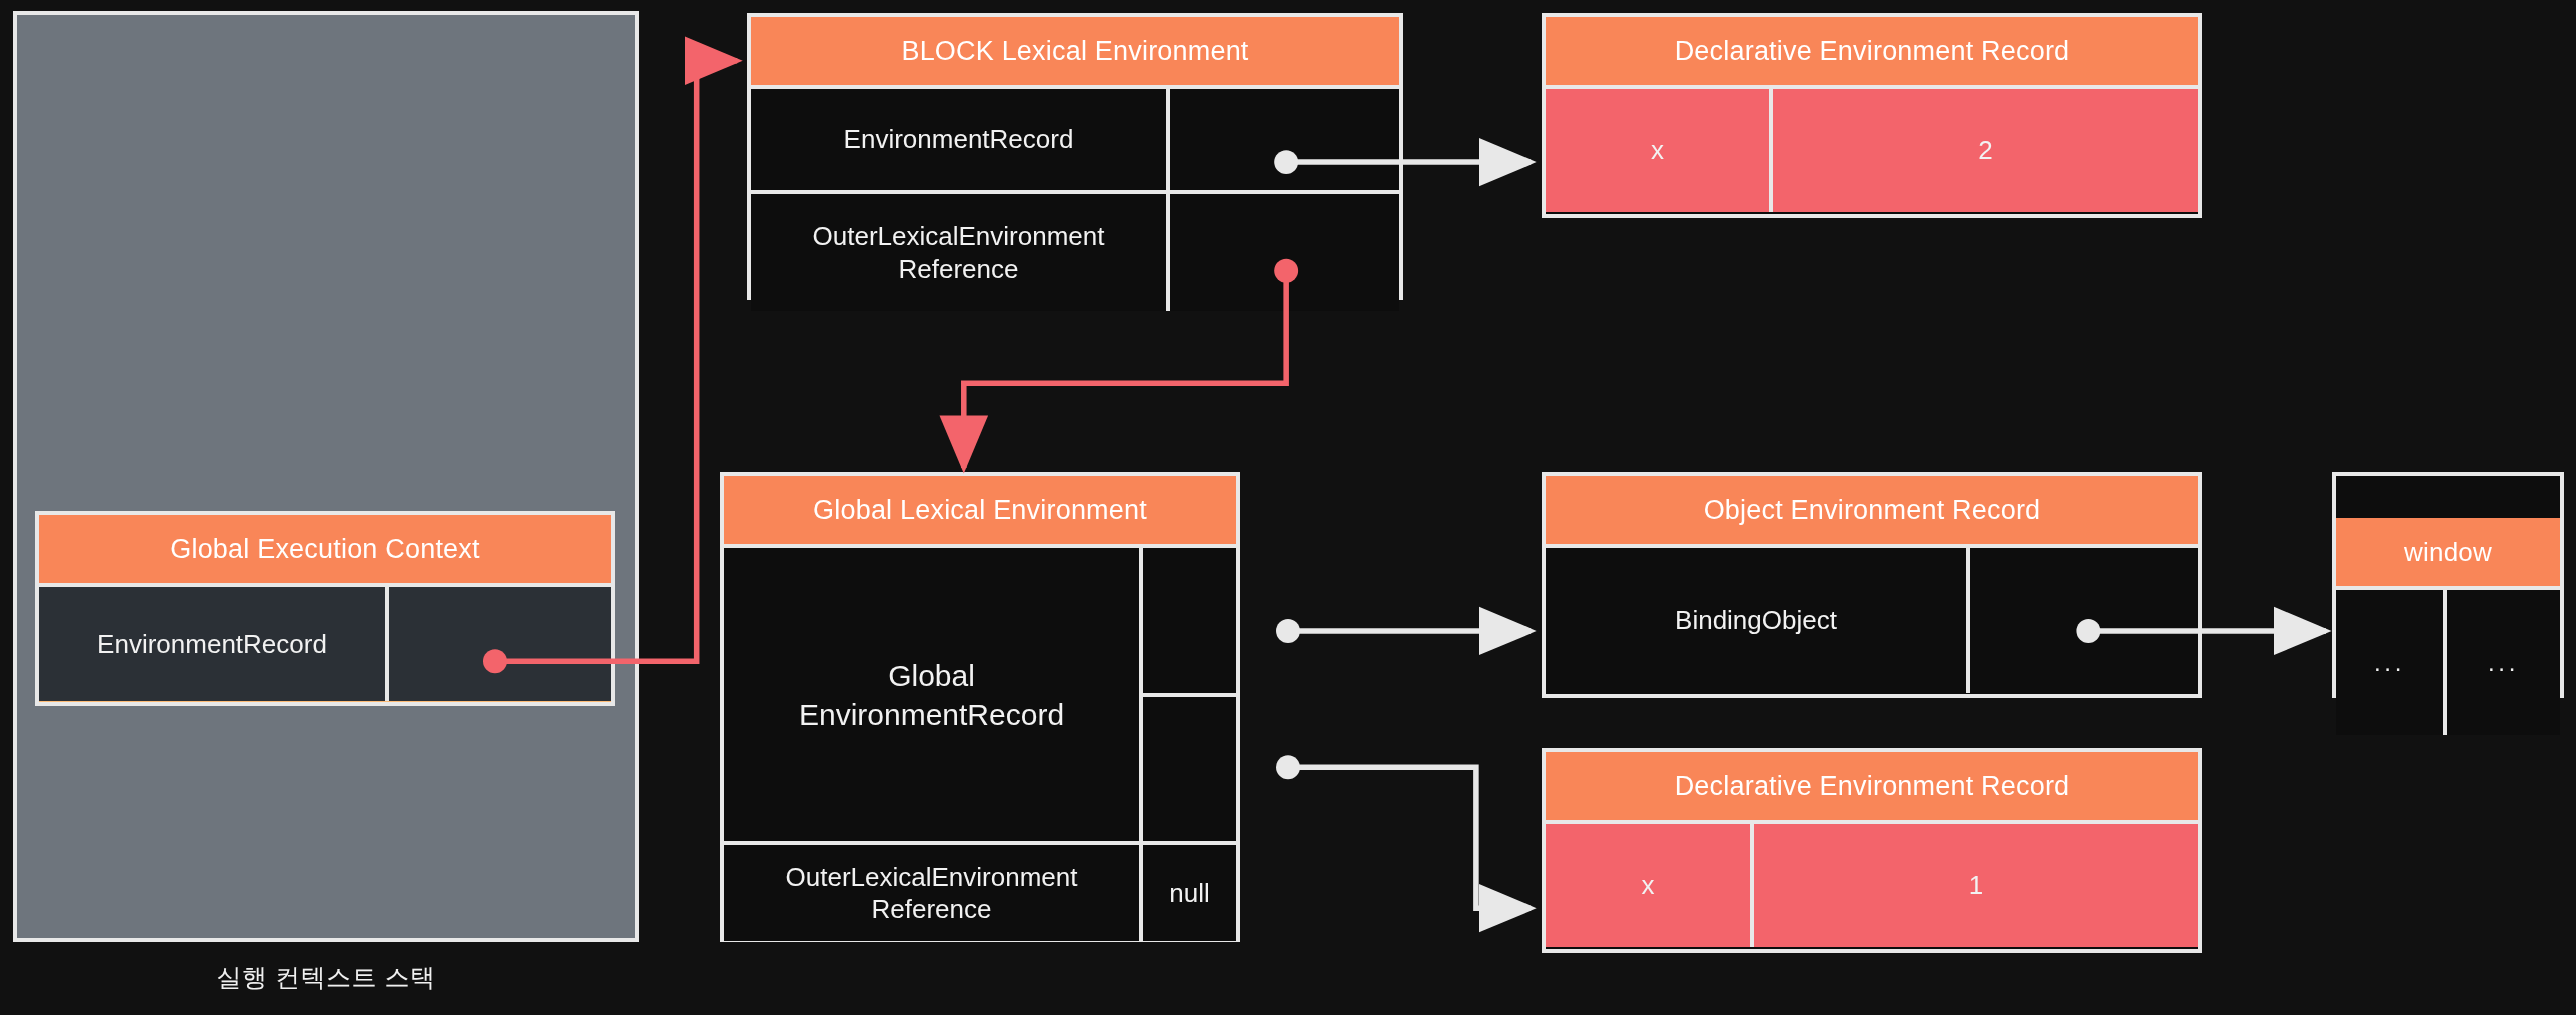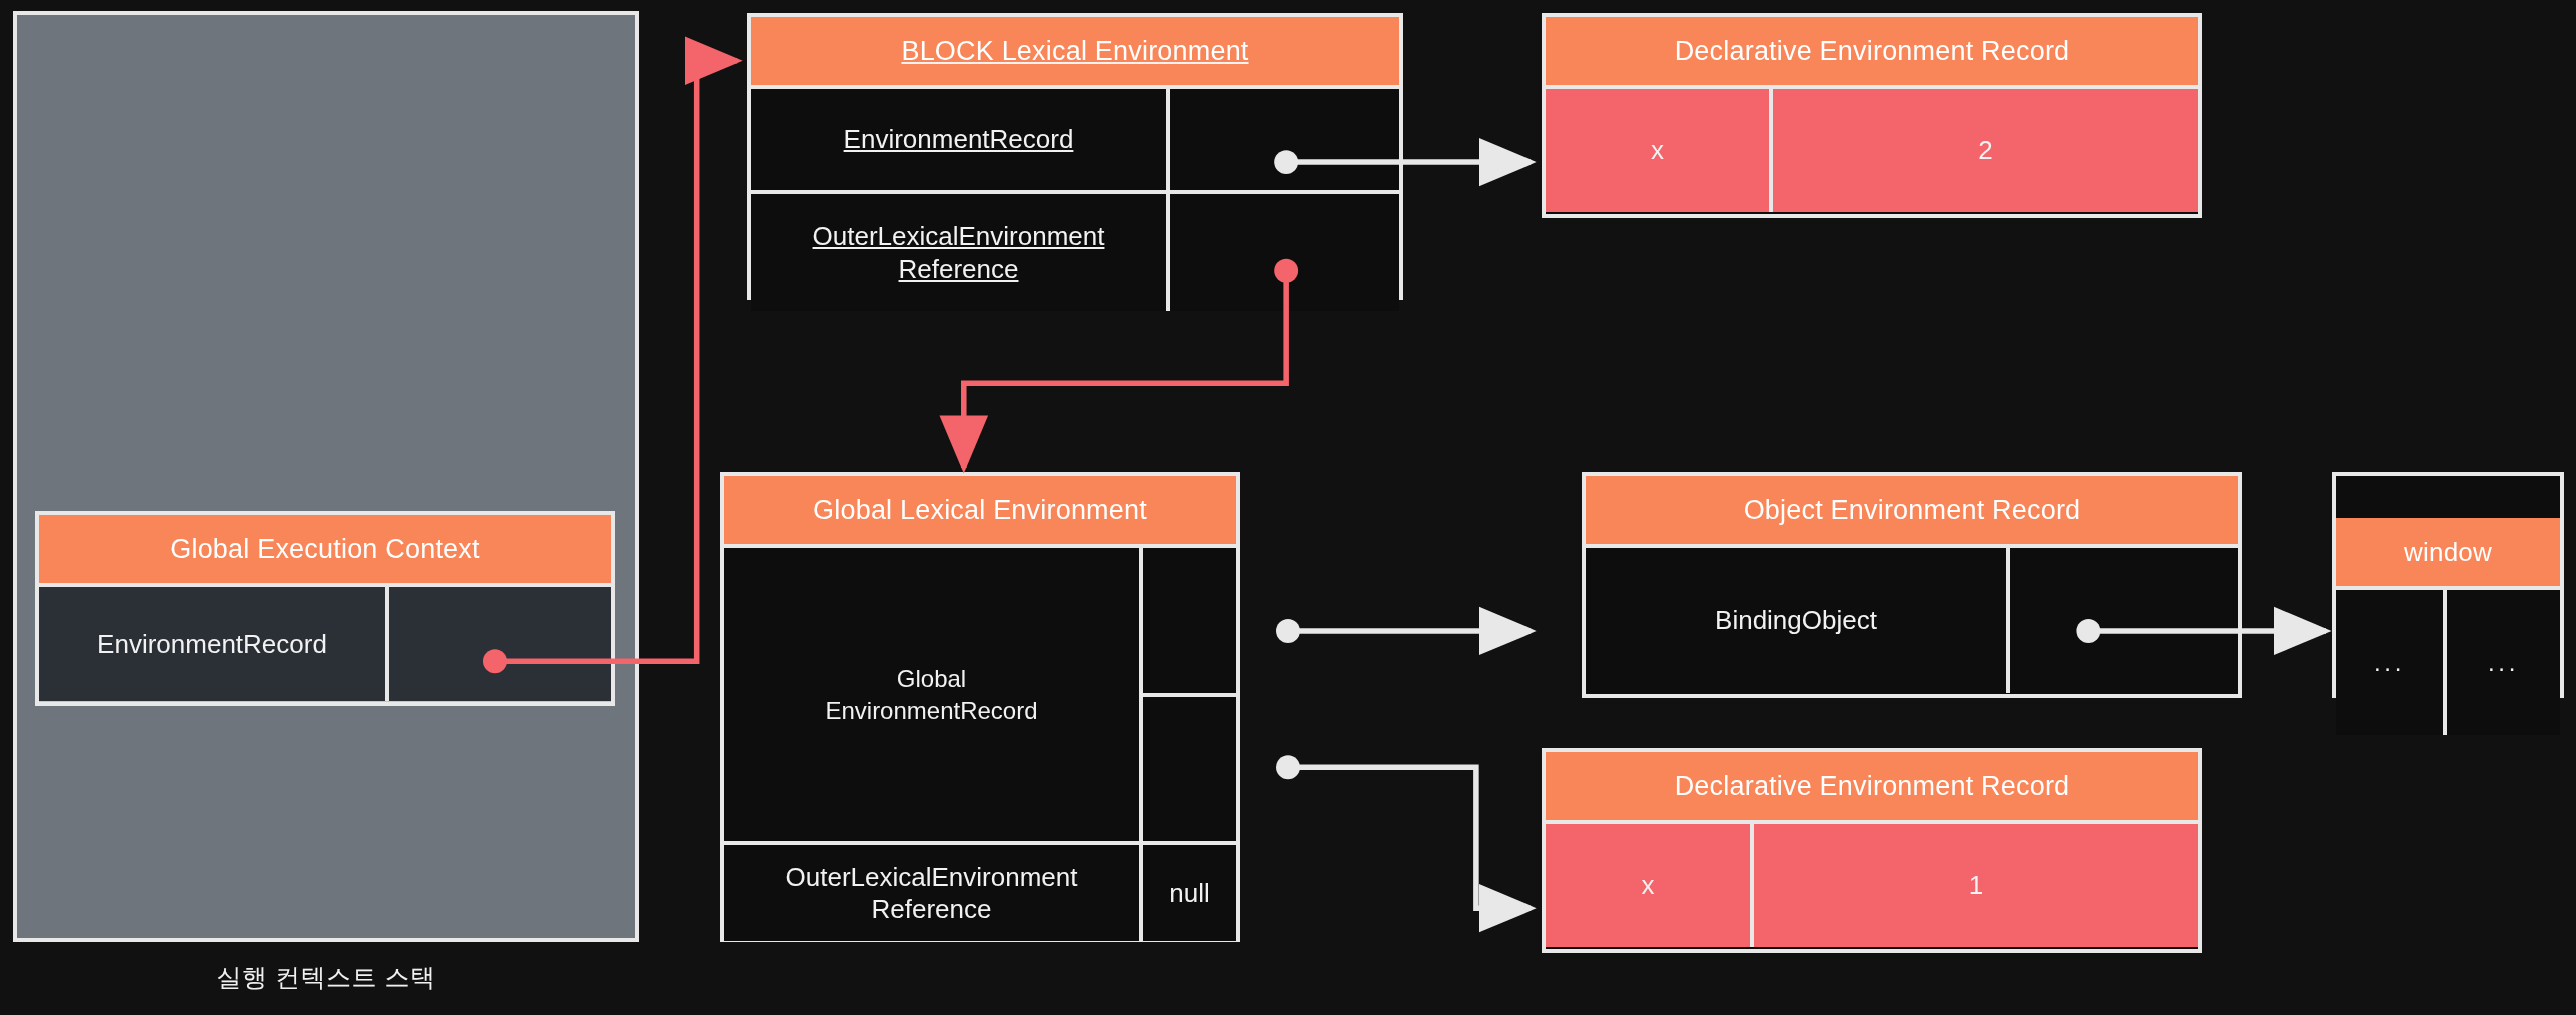--- a/index.html
+++ b/index.html
@@ -100,21 +100,21 @@
     width: 100%;
     box-sizing: border-box;
   }
   .split .left-col {
     box-sizing: border-box;
     border-right: 4.6px solid #E8E8E8;
     display: flex;
     align-items: center;
     justify-content: center;
     text-align: center;
-    font-size: 24px;
+    font-size: 30px;
     line-height: 1.3;
   }
   .split .right-col {
     box-sizing: border-box;
     display: flex;
     flex-direction: column;
   }
   .split .right-col .sub {
     flex: 1 1 0;
     box-sizing: border-box;
@@ -174,21 +174,21 @@
   <div class="box on-gray" style="left:35px; top:511px; width:580px; height:195px; z-index:3;">
     <div class="box-title" style="height:72px;">Global Execution Context</div>
     <div class="row" style="height:114px;">
       <div class="cell darkgray divider-right" style="width:350px; height:114px;">EnvironmentRecord</div>
       <div class="cell darkgray blank" style="flex:1; height:114px;"></div>
     </div>
   </div>
 
   <div class="stack-caption" style="left:13px; top:961px; width:626px;">실행 컨텍스트 스택</div>
 
-  <div class="box" style="left:747px; top:13px; width:656px; height:287px; z-index:3;text-decoration:underline;">
+  <div class="box" style="left:747px; top:13px; width:656px; height:287px; z-index:3;">
     <div class="box-title" style="height:72px;">BLOCK Lexical Environment</div>
     <div class="row" style="height:101px;">
       <div class="cell dark divider-right" style="width:419px; height:101px;">EnvironmentRecord</div>
       <div class="cell dark blank" style="flex:1; height:101px;"></div>
     </div>
     <div class="row" style="height:122px;">
       <div class="cell dark divider-right" style="width:419px; height:117px; flex-direction:column;">
         <span>OuterLexicalEnvironment</span>
         <span>Reference</span>
       </div>
@@ -218,21 +218,21 @@
     </div>
     <div class="row" style="height:100px; border-top:4.6px solid #E8E8E8;">
       <div class="cell dark divider-right" style="width:419px; height:96px; flex-direction:column;">
         <span>OuterLexicalEnvironment</span>
         <span>Reference</span>
       </div>
       <div class="cell dark" style="flex:1; height:96px;">null</div>
     </div>
   </div>
 
-  <div class="box" style="left:1542px; top:472px; width:660px; height:226px; z-index:3;margin-left:40px;">
+  <div class="box" style="left:1542px; top:472px; width:660px; height:226px; z-index:3;">
     <div class="box-title" style="height:72px;">Object Environment Record</div>
     <div class="row" style="height:109px;">
       <div class="cell dark divider-right" style="width:424px; height:145px;">BindingObject</div>
       <div class="cell dark blank" style="flex:1; height:145px;"></div>
     </div>
   </div>
 
   <div class="box" style="left:2332px; top:472px; width:232px; height:226px; z-index:3;">
     <div class="box-title" style="height:72px; font-size:26px;margin-top:42px;">window</div>
     <div class="row" style="height:145px;">

